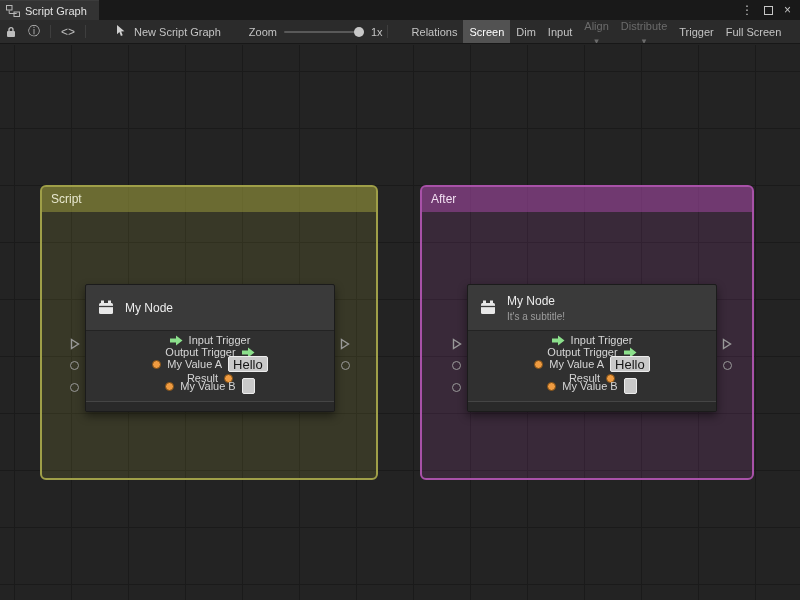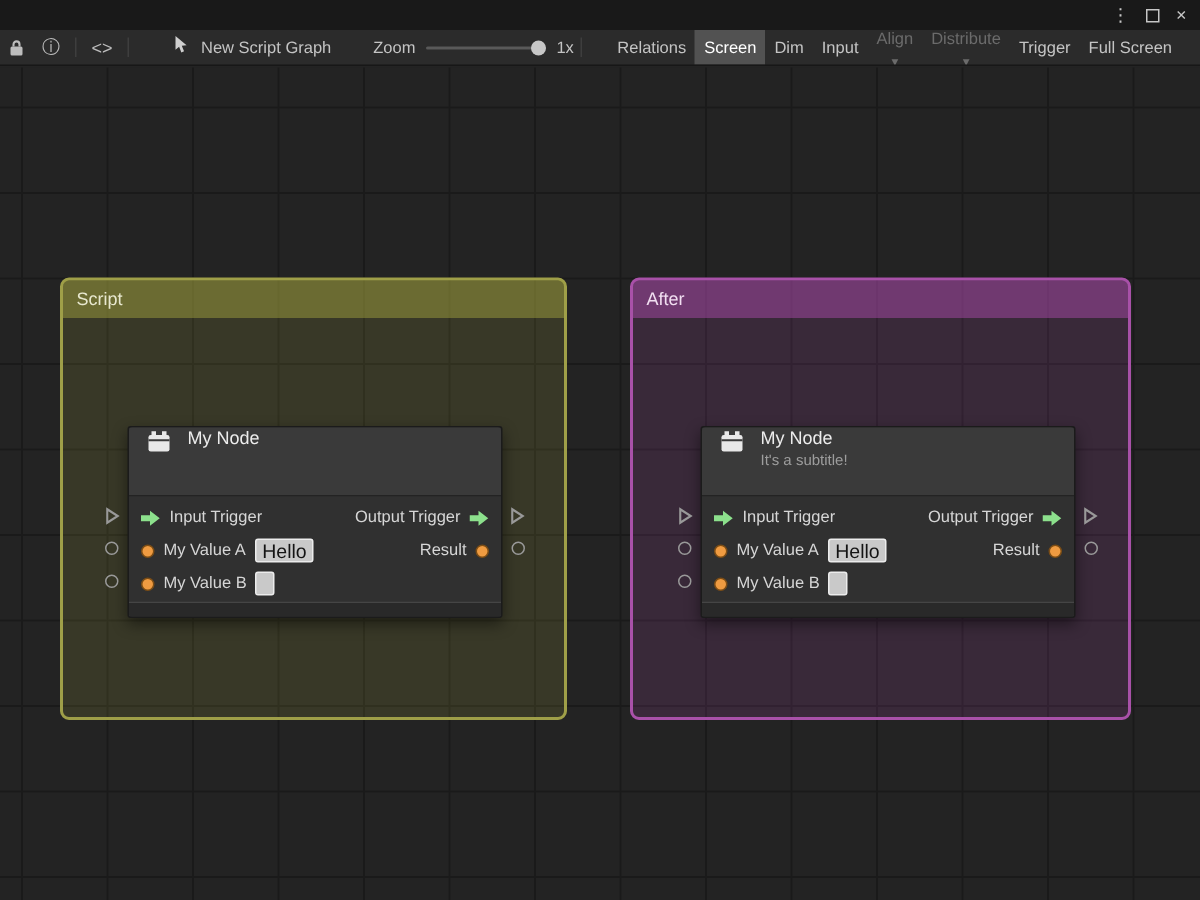--- a/index.html
+++ b/index.html
@@ -36,38 +36,48 @@
     background-size:57px 57px; background-position:14px 26px; }
   
   .group { position:absolute; border-radius:6px; border:2px solid; }
   .group-header { height:25px; line-height:25px; padding-left:9px; font-size:12px; border-radius:3px 3px 0 0; }
   .group--before { left:40px; top:140px; width:338px; height:295px; border-color:#9f9f48; background:rgba(158,158,62,0.17); }
   .group--before .group-header { background:rgba(158,158,62,0.50); color:#e8e8cf; }
   .group--after { left:420px; top:140px; width:334px; height:295px; border-color:#a851a8; background:rgba(168,74,168,0.17); }
   .group--after .group-header { background:rgba(168,74,168,0.50); color:#f1def1; }
   
   .node { position:absolute; width:250px; background:#303030; border:1px solid #1b1b1b; border-radius:2px; box-shadow:0 4px 10px rgba(0,0,0,0.45); }
-  .node-header { display:flex; align-items:flex-start; gap:9px; height:46px; padding:0 10px; background:#3a3a3a; border-bottom:1px solid #232323; border-radius:2px 2px 0 0; }
+  .node-header { display:flex; align-items:center; gap:9px; height:46px; padding:0 10px; background:#3a3a3a; border-bottom:1px solid #232323; border-radius:2px 2px 0 0; }
   .node-title { font-size:12px; color:#ececec; }
   .node-subtitle { font-size:10px; color:#9d9d9d; margin-top:3px; }
   .node-rows { padding:3px 0 1px 0; }
-  .row { height:22px; display:flex; align-items:center; justify-content:space-between; padding:0 8px; font-size:11px; color:#d6d6d6; }
+  .row { height:22px; display:flex; align-items:center; justify-content:space-between; padding:0 8px; font-size:11px; color:#d6d6d6;flex-direction:column; }
   .pgroup { display:flex; align-items:center; gap:6px; }
   .dot { width:9px; height:9px; border-radius:50%; background:#ef9b41; border:1px solid #7c4d15; }
   .field { background:#c9c9c9; color:#141414; border:1px solid #ececec; border-radius:2px; padding:0 4px; height:16px; line-height:15px; font-size:13px; min-width:14px; display:inline-block; }
   .field.small { min-width:12px; width:13px; }
   .node-footer { height:10px; background:#292929; border-top:1px solid #454545; border-radius:0 0 2px 2px; }
   .ext { position:absolute; display:block; }
   .ext-circ { width:9px; height:9px; border:1.5px solid #999999; border-radius:50%; }
   .arrow-icon, .node-icon, .ext-tri { display:flex; align-items:center; }
 </style>
 </head>
 <body>
 
 <div class="tabbar">
+  <div class="tab">
+    <span class="node-icon">
+      <svg width="14" height="12" viewBox="0 0 14 12">
+          <rect x="0.5" y="0.5" width="5.5" height="4.5" fill="none" stroke="#b8b8b8"></rect>
+          <rect x="8" y="7" width="5.5" height="4.5" fill="none" stroke="#b8b8b8"></rect>
+          <path d="M3.2 5.5 v3 h7.5" fill="none" stroke="#b8b8b8"></path>
+        </svg>
+    </span>
+    <span>Script Graph</span>
+  </div>
   <div class="tab-spacer"></div>
   <div class="winctrls">
     <span>⋮</span>
     <span class="max-box"></span>
     <span>×</span>
   </div>
 </div>
 
 <div class="toolbar">
   <span class="tb-icon">

